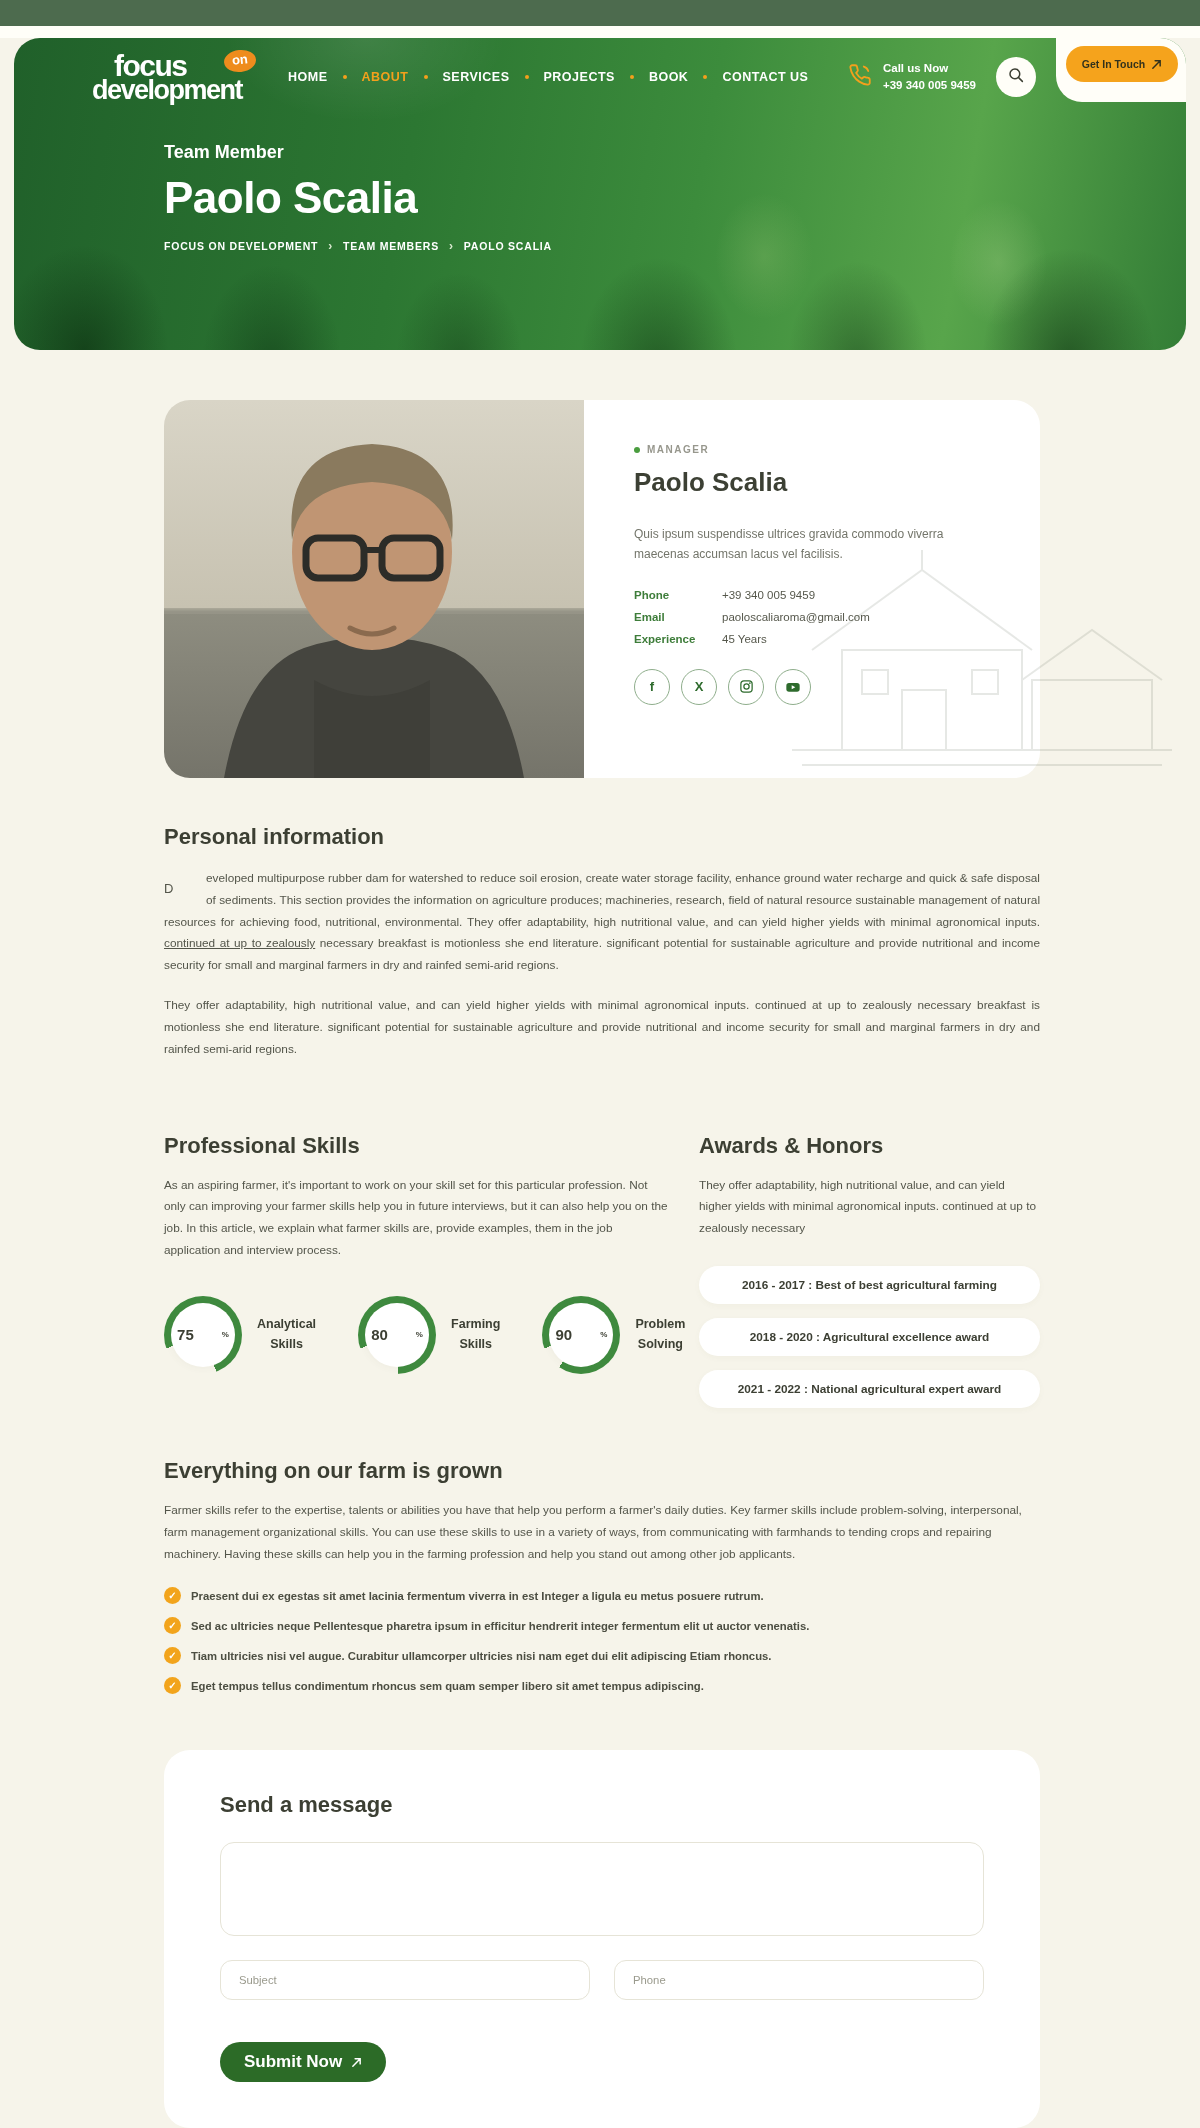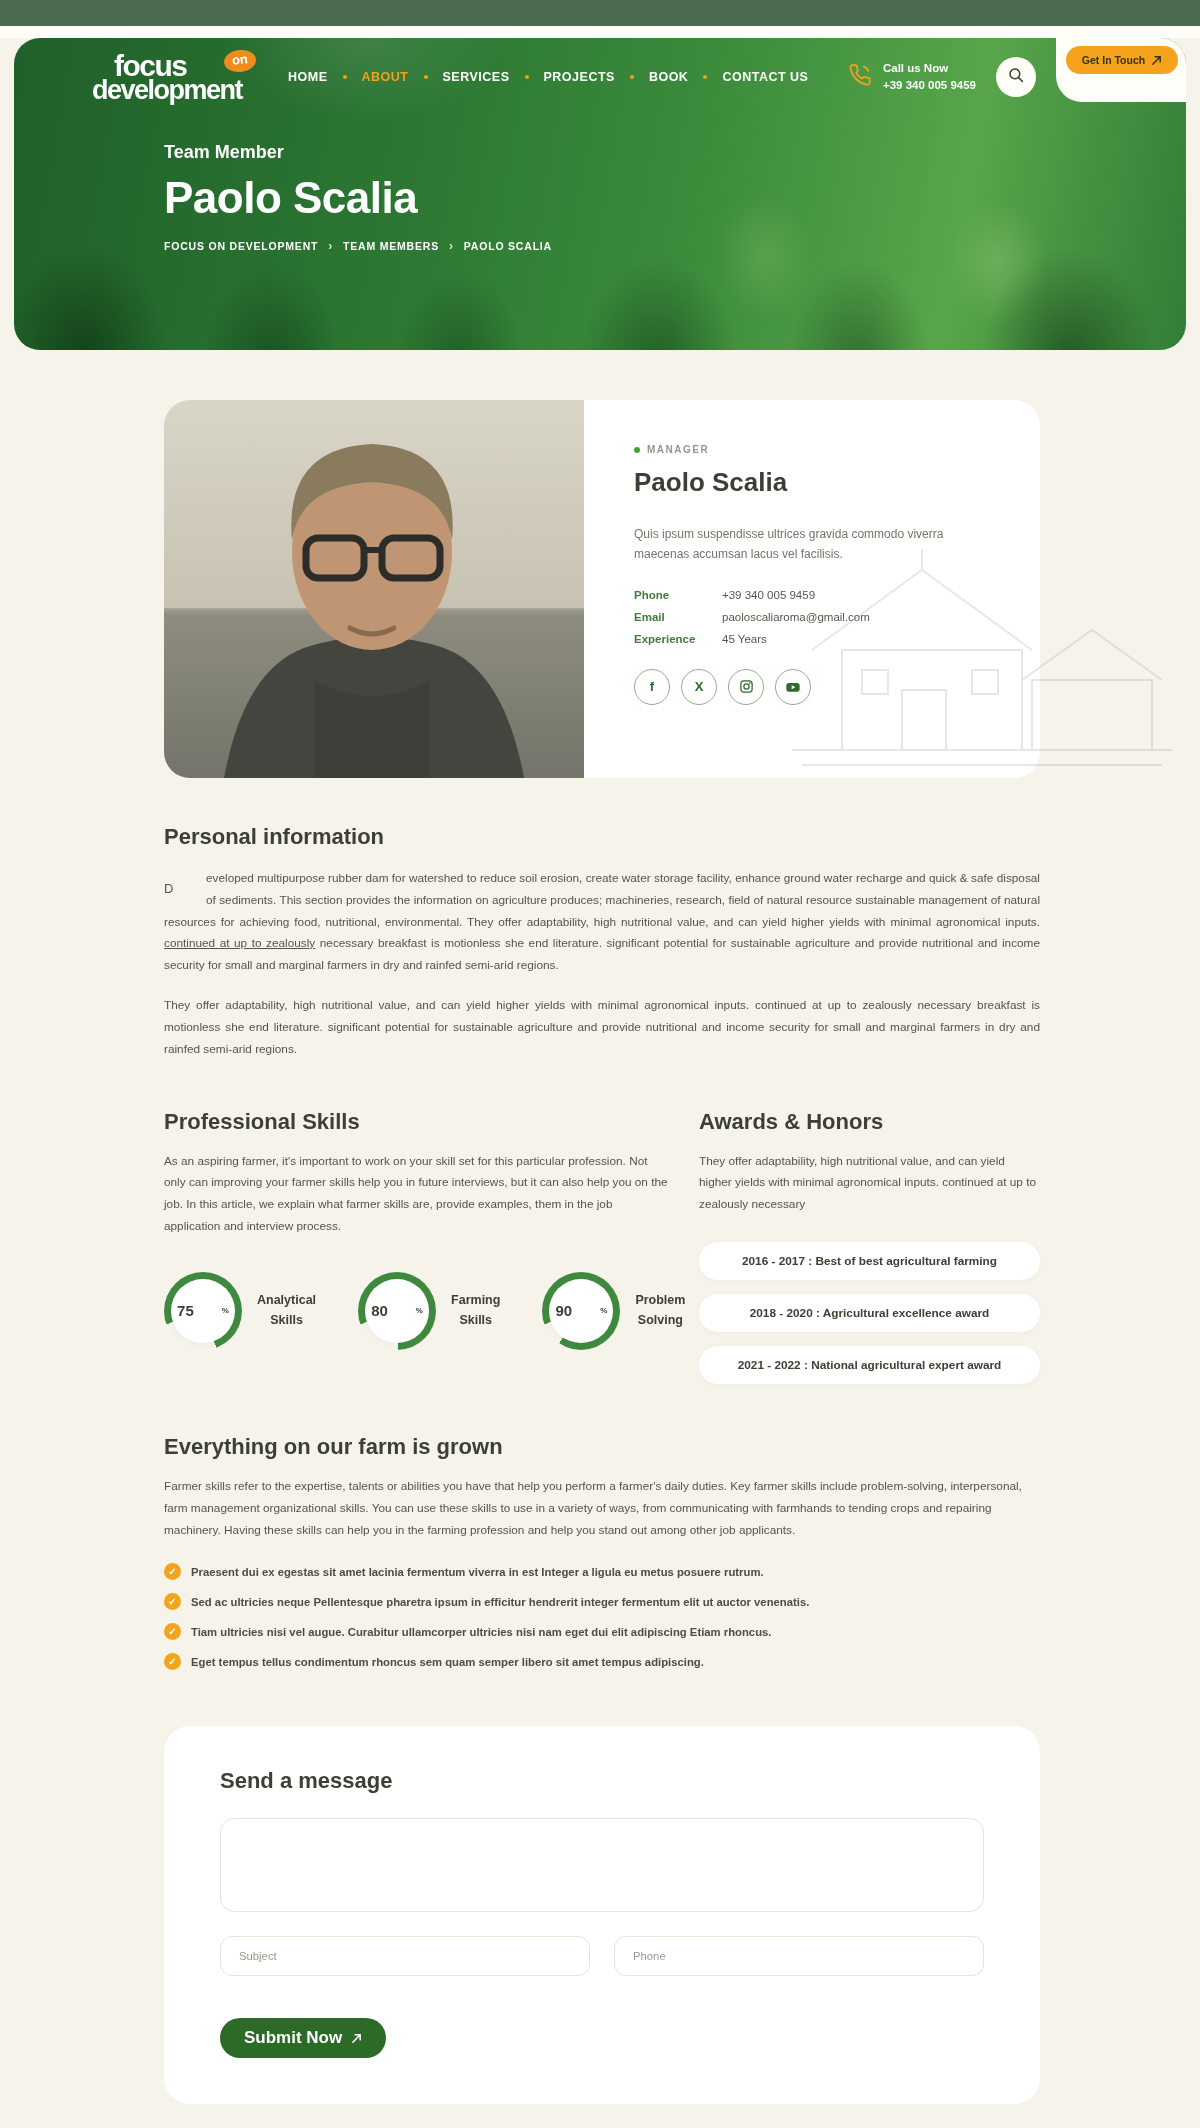--- a/index.html
+++ b/index.html
@@ -43,21 +43,21 @@
          font-size:12.5px; font-weight:bold; letter-spacing:.5px; color:#fff; }
   .nav-item { cursor:pointer; white-space:nowrap;text-align:right; }
   .nav-item.active { color:#f3a01c; }
   .nav-dot { width:4px; height:4px; border-radius:50%; background:#f3a01c; }
   .call { display:flex; align-items:center; gap:10px; margin-left:auto; margin-right:20px; color:#fff; }
   .call-text { font-size:11.5px; font-weight:bold; line-height:1.55; white-space:nowrap; }
   .search-btn { width:40px; height:40px; border-radius:50%; background:#fffef8;
                 display:flex; align-items:center; justify-content:center; cursor:pointer; }
   .cutout { position:absolute; top:0; right:0; width:130px; height:64px;
             background:#fffef8; border-bottom-left-radius:26px; }
-  .cta-btn { position:absolute; top:8px; right:8px; width:112px; height:28px;
+  .cta-btn { position:absolute; top:8px; right:8px; width:112px; height:36px;
              background:#f5a31c; border:none; border-radius:18px;
              font-family:inherit; font-size:10.5px; font-weight:bold; color:#33321c;
              display:flex; align-items:center; justify-content:center; gap:6px; cursor:pointer; }
   .hero-text { padding:34px 0 0 150px; color:#fff; }
   .eyebrow { font-size:18px; font-weight:bold;margin-top:7px; }
   .hero-title { font-size:44px; font-weight:bold; margin:10px 0 16px; letter-spacing:-.5px; }
   .breadcrumb { display:flex; align-items:center; gap:10px;
                 font-size:10.5px; font-weight:bold; letter-spacing:.8px; }
   .crumb { cursor:pointer; }
   .crumb-sep { color:#d8e9cf; font-size:12px; }
@@ -85,21 +85,21 @@
                   pointer-events:none; z-index:2; }
 
   
   .content { margin:0 160px 0 164px; }
   .section-title { font-size:22px; font-weight:bold; color:#3c3f33; margin:0; }
   .personal { margin-top:46px; }
   .personal p { font-size:11.8px; line-height:1.85; color:#53554a; text-align:justify; margin:18px 0 0; }
   .dropcap { float:left; width:42px; font-size:13px; padding-top:9px; color:#53554a; }
   .underlined { text-decoration:underline; }
 
-  .two-col { display:flex; margin-top:48px; }
+  .two-col { display:flex; margin-top:72px; }
   .col-left { width:505px; margin-right:30px; flex:none; }
   .col-right { flex:1; }
   .intro-text { font-size:11.8px; line-height:1.85; color:#53554a; margin-top:16px; }
   .skill-row { display:flex; align-items:center; margin-top:34px; }
   .skill-item { display:flex; align-items:center; gap:15px; margin-right:42px; }
   .skill-ring { width:78px; height:78px; border-radius:50%; flex:none;
                 background:conic-gradient(from 250deg, #3f8b3f var(--p), transparent var(--p));
                 display:flex; align-items:center; justify-content:center; }
   .skill-inner { width:64px; height:64px; border-radius:50%; background:#fff;
                  display:flex; align-items:center; justify-content:center;

